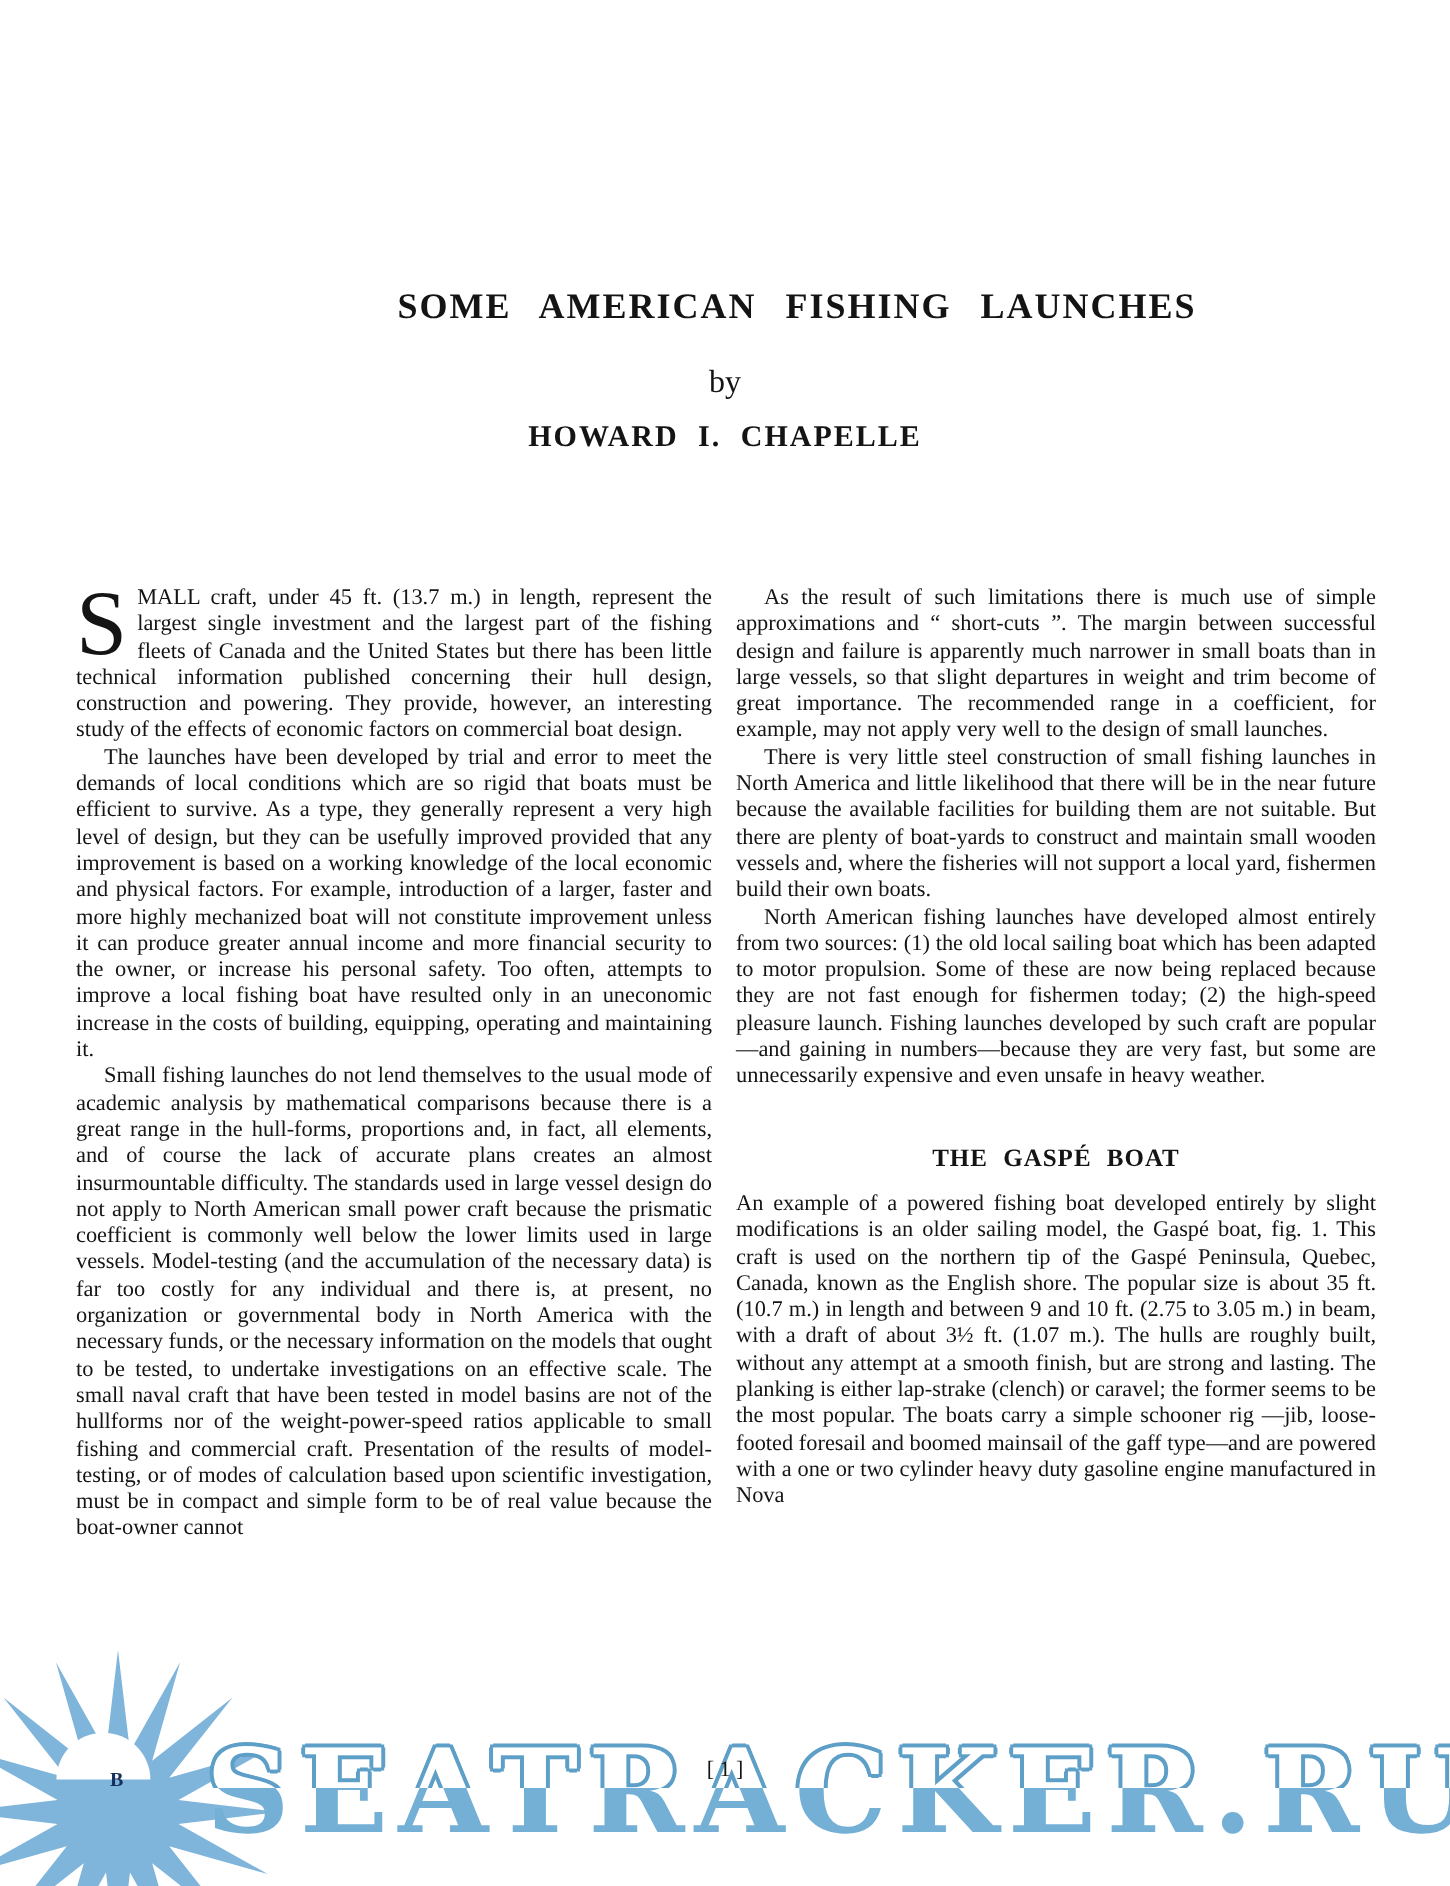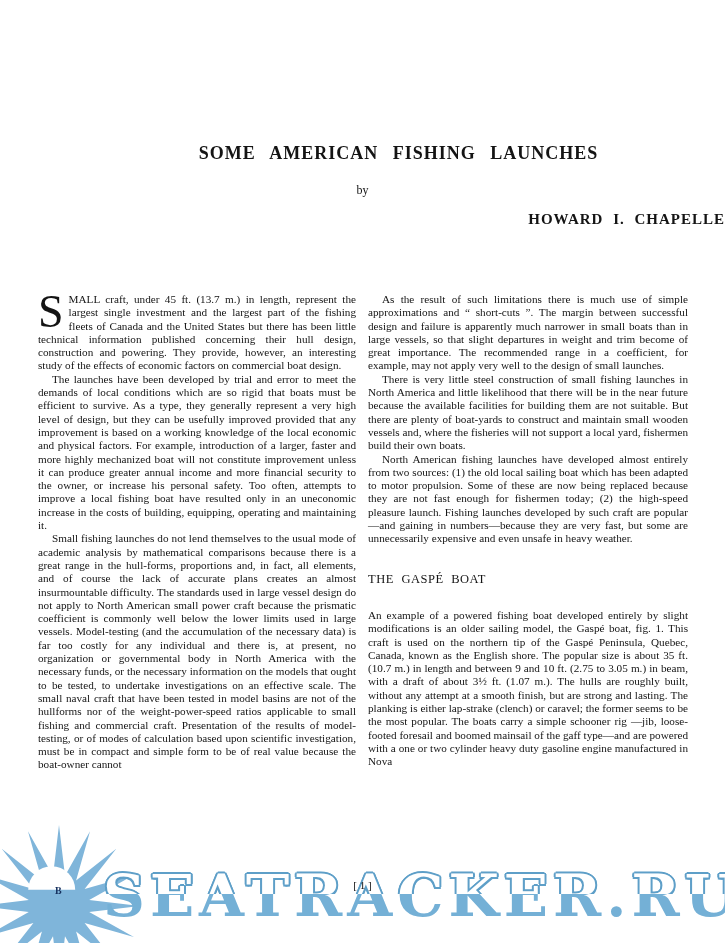--- a/index.html
+++ b/index.html
@@ -5,34 +5,34 @@
   html,body { margin:0; padding:0; background:#888; }
   .page {
     position:relative; width:725px; height:943px; margin:0 auto;
     background:#ffffff; overflow:hidden;
     font-family:"Liberation Serif", serif; color:#141414;
   }
   
   .title   { position:absolute; top:143px; left:0; width:725px; text-align:center;
              font-size:18px; font-weight:bold; letter-spacing:1px; word-spacing:9px;padding-left:36px; }
   .byline  { position:absolute; top:183px; left:0; width:725px; text-align:center;
-             font-size:12px; }
-  .author  { position:absolute; top:211px; left:0; width:725px; text-align:right;
+             font-size:16px; }
+  .author  { position:absolute; top:211px; left:0; width:725px; text-align:center;
              font-size:15px; font-weight:bold; letter-spacing:1px; word-spacing:5px; }
   
   .col { position:absolute; top:293px; text-align:justify;
          font-size:11.2px; line-height:13.3px; z-index:2; }
   .col-left  { left:38px;  width:318px; }
   .col-right { left:368px; width:320px; }
   .col p { margin:0; padding:0; }
   .col p.indent { text-indent:14px; }
   .dropcap { float:left; font-size:46px; line-height:36px; padding:1px 5px 0 0;
              font-weight:normal; }
-  .section-heading { margin:27px 0 23px 0; font-size:12.5px; font-weight:normal;
-                     letter-spacing:0.5px; word-spacing:4px; text-align:left; }
+  .section-heading { margin:27px 0 10px 0; font-size:12.5px; font-weight:bold;
+                     letter-spacing:0.5px; word-spacing:4px; text-align:center; }
   
   .page-num  { position:absolute; top:879px; left:0; width:725px; text-align:center;
                font-size:11px; z-index:3; }
   .signature { position:absolute; top:885px; left:55px; font-size:10px;
                font-weight:bold; color:#16305e; z-index:3; }
   
   .watermark { position:absolute; left:0; top:0; width:659px; height:943px;
                z-index:1; pointer-events:none; }
   .sunburst  { position:absolute; left:-22px; top:825px; width:162px; height:162px; }
   .wm-text-solid, .wm-text-white {

